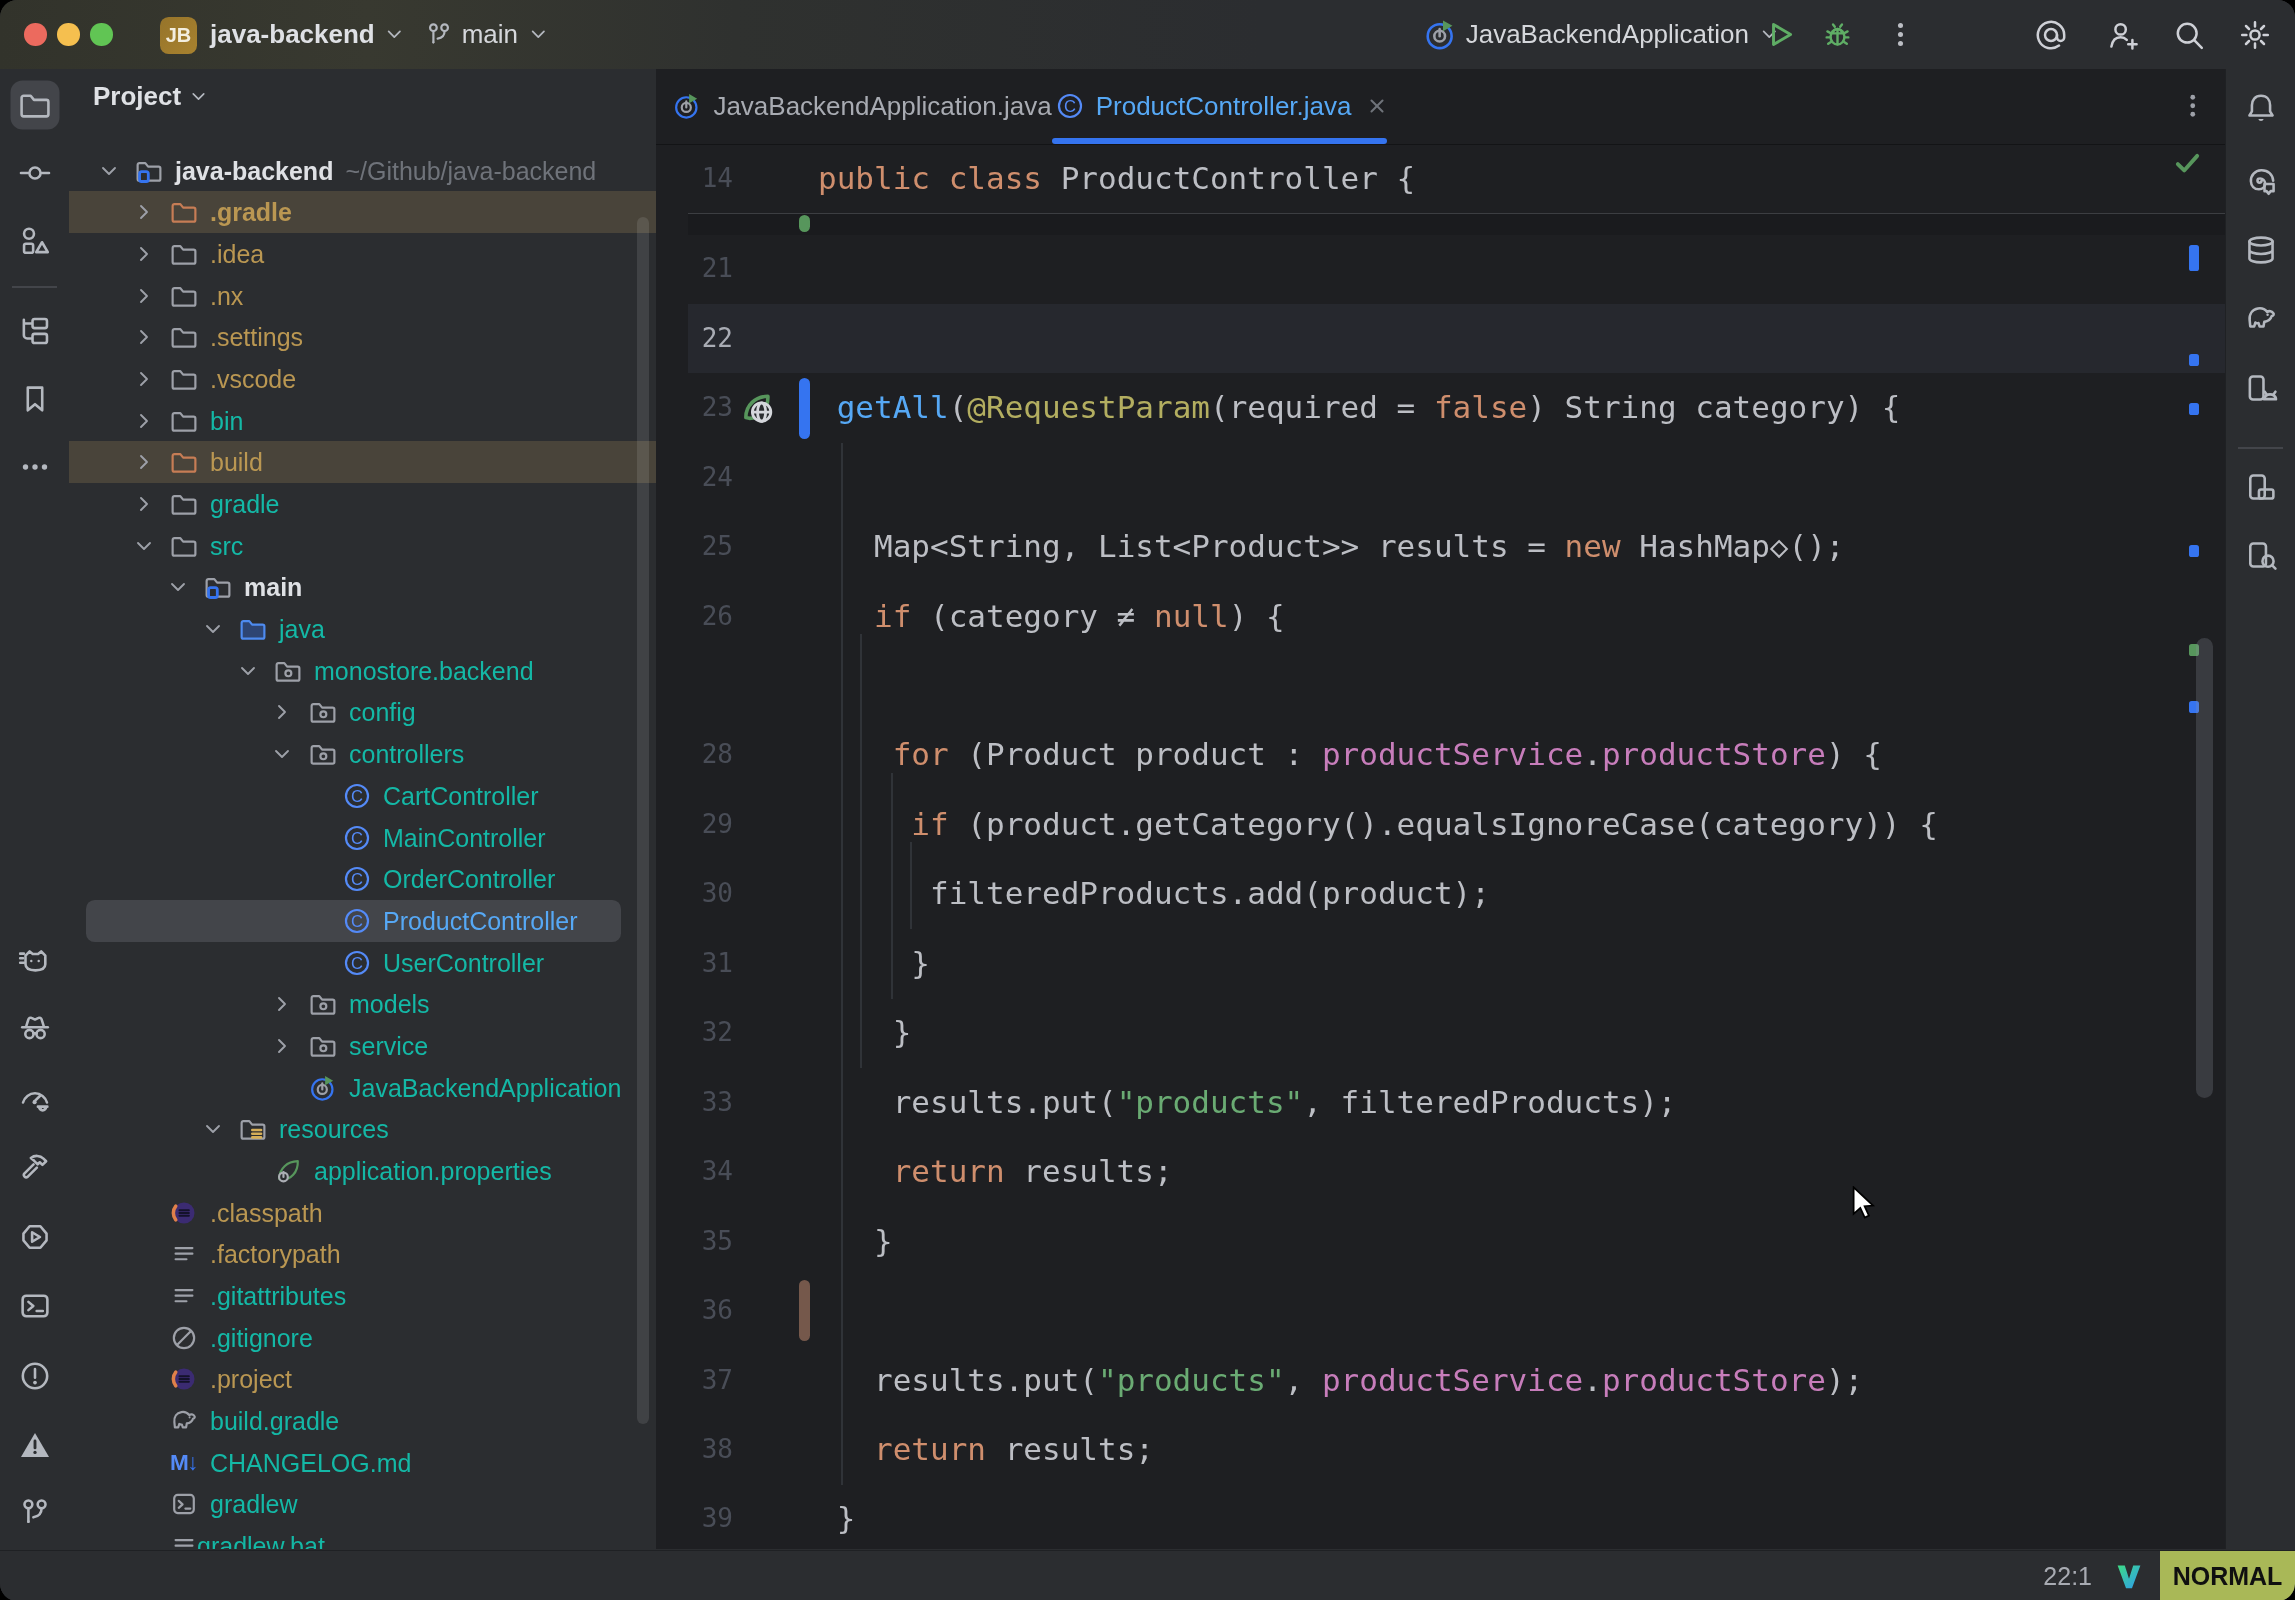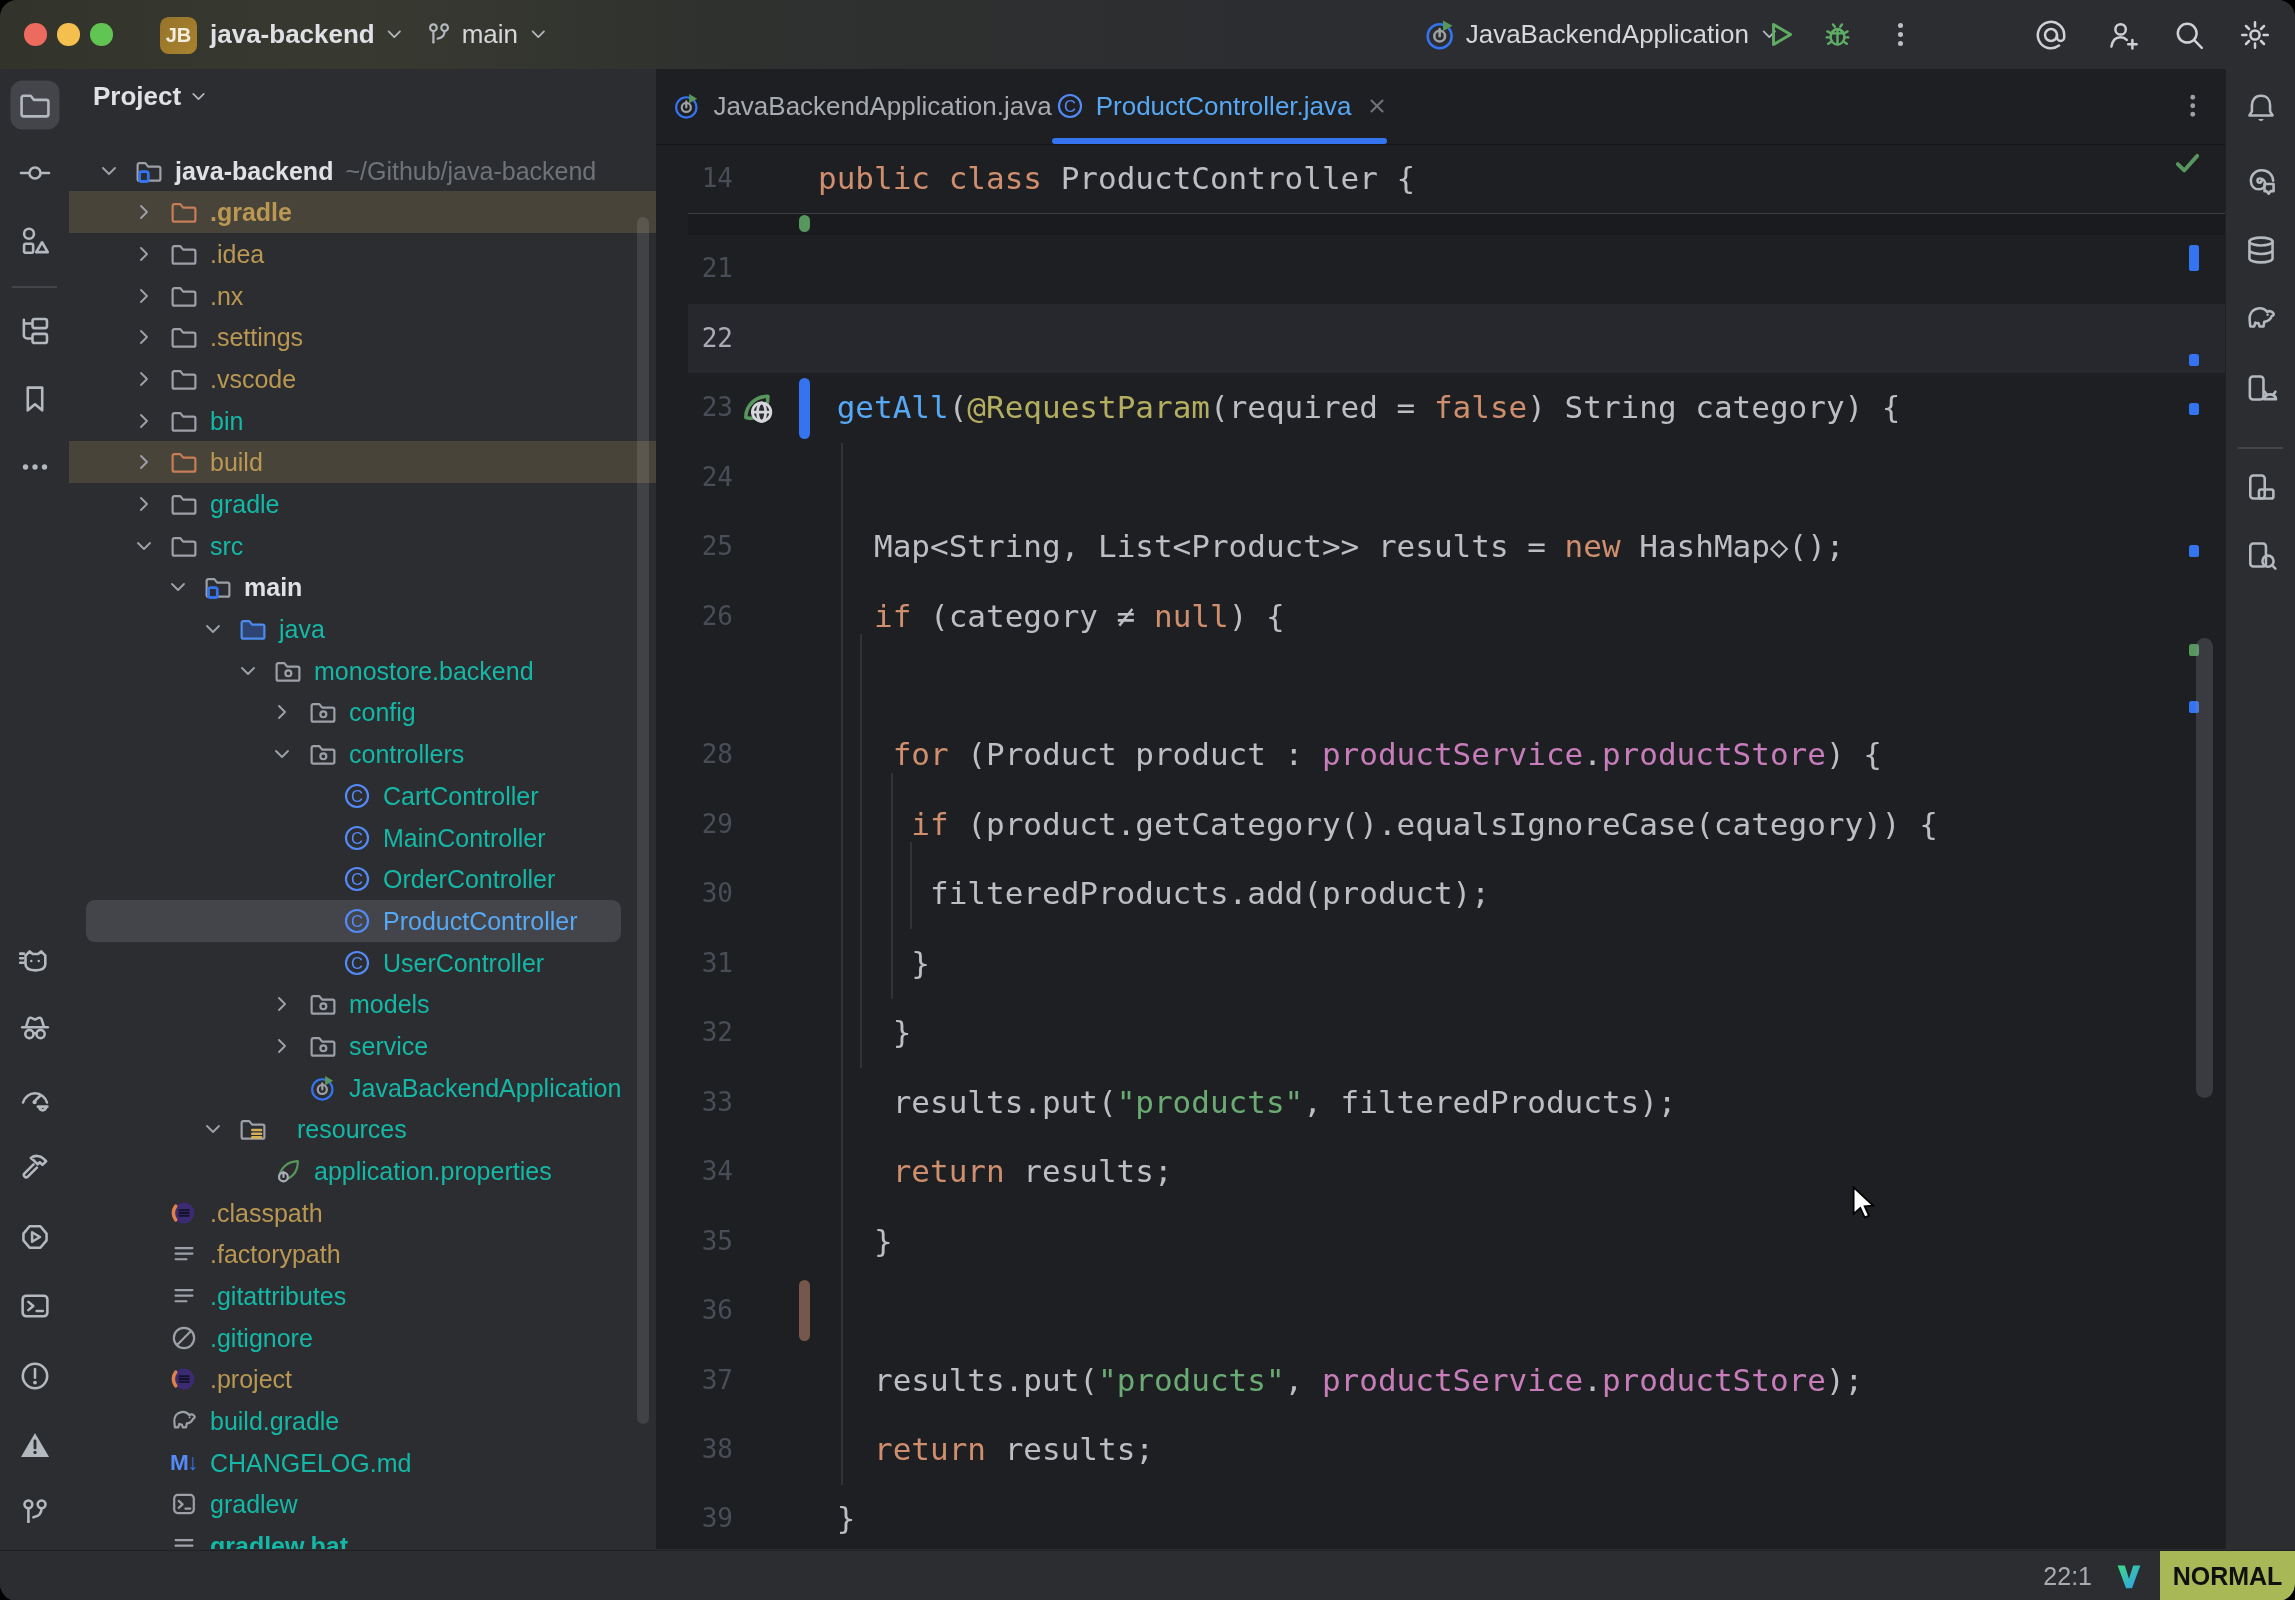--- a/index.html
+++ b/index.html
@@ -675,21 +675,21 @@
                 </svg>
               </div>
               <div class="tree-cell icon" style="left: 170px; color: rgb(157, 160, 168);">
                 <svg width="28" height="28" viewBox="0 0 16 16" fill="none" stroke="currentColor" stroke-width="1.25" stroke-linecap="round" stroke-linejoin="round">
                   <path d="M1.5 4.5 a1 1 0 0 1 1 -1 h3.4 l1.6 2 h6 a1 1 0 0 1 1 1 v6 a1 1 0 0 1 -1 1 h-11 a1 1 0 0 1 -1 -1 z"></path>
                   <g stroke="#D5AE58" stroke-width="1.5">
                     <path d="M7.6 8.6 h5 M7.6 10.7 h5 M7.6 12.8 h5"></path>
                   </g>
                 </svg>
               </div>
-              <div class="tree-cell" style="left: 228px; justify-content: center;">
+              <div class="tree-cell" style="left: 210px; justify-content: center;">
                 <span class="tree-label">resources</span>
               </div>
             </div>
             <div class="tree-row" style="top: 1081px;">
               <div class="tree-cell icon" style="left: 205px; color: rgb(157, 160, 168);">
                 <svg width="28" height="28" viewBox="0 0 16 16" fill="none" stroke="currentColor" stroke-width="1.25" stroke-linecap="round" stroke-linejoin="round">
                   <path d="M3 12.6 C3 6.4 7.6 2.6 13.6 2.4 C13.8 9 9.4 13 4.6 13 Z" stroke="#57965C"></path>
                   <circle cx="5.4" cy="11.4" r="2.5" stroke="#ABAEB4" fill="#2B2D30"></circle>
                   <path d="M5.4 8.6 v2.8" stroke="#ABAEB4"></path>
                 </svg>
@@ -782,21 +782,21 @@
               <div class="tree-cell" style="left: 141px;">
                 <span class="tree-label">gradlew</span>
               </div>
             </div>
             <div class="tree-row" style="top: 1456px;">
               <div class="tree-cell icon" style="left: 101px; color: rgb(157, 160, 168);">
                 <svg width="28" height="28" viewBox="0 0 16 16" fill="none" stroke="currentColor" stroke-width="1.25" stroke-linecap="round" stroke-linejoin="round">
                   <path d="M3.2 4.6 h9.6 M3.2 7.8 h9.6 M3.2 11 h6.2"></path>
                 </svg>
               </div>
-              <div class="tree-cell" style="left: 141px; font-weight: bold;">
+              <div class="tree-cell" style="left: 128px;">
                 <span class="tree-label">gradlew.bat</span>
               </div>
             </div>
           </div>
         <div class="vscroll" style="left:568px;top:148px;width:12px;height:1207px"></div>
       </div>
 
       <div class="editor">
         <div class="tabbar" id="tabbar">
             <div class="tab" style="left: 8.7px;">

